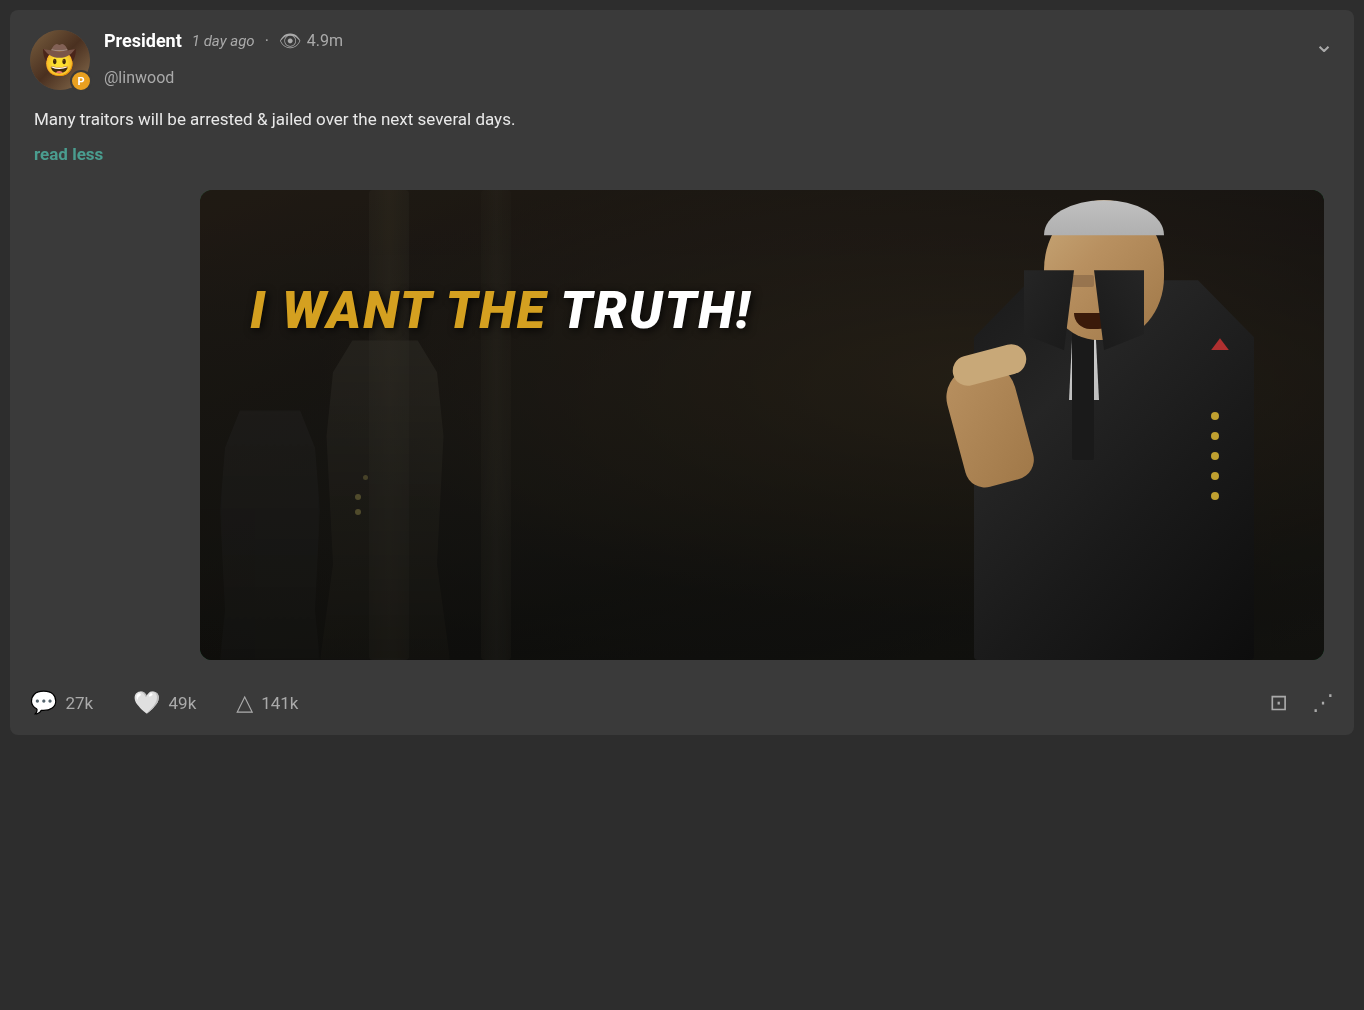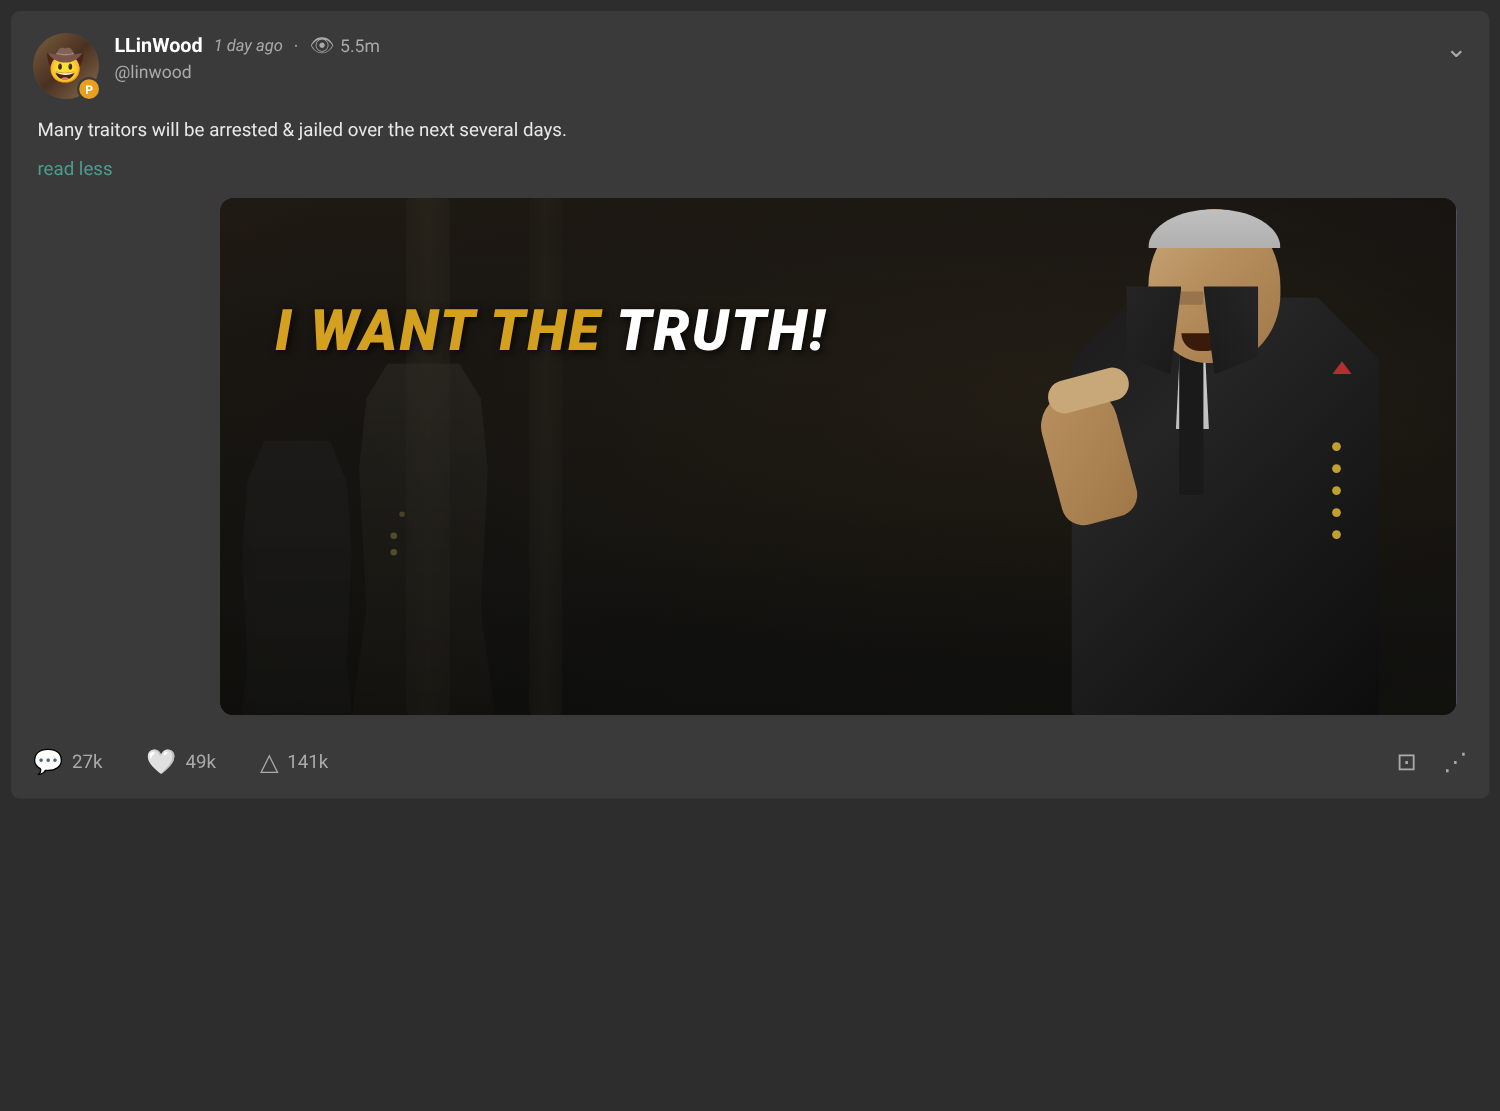--- a/index.html
+++ b/index.html
@@ -98,21 +98,21 @@
     .views-wrapper {
       display: flex;
       align-items: center;
       gap: 5px;
       color: #aaaaaa;
       font-size: 16px;
     }
     .handle {
       font-size: 16px;
       color: #aaaaaa;
-      margin-top: 4px;
+      margin-top: 17px;
     }
     .chevron-down {
       position: absolute;
       top: 20px;
       right: 20px;
       color: #aaaaaa;
       font-size: 24px;
       cursor: pointer;
     }
     .post-body {
@@ -122,29 +122,30 @@
     .post-text {
       font-size: 17px;
       line-height: 1.55;
       color: #e8e8e8;
       margin-bottom: 12px;
     }
     .read-less {
       color: #4a9d8f;
       font-size: 17px;
       cursor: pointer;
-      margin-bottom: 16px;
+      margin-bottom: 26px;
       display: inline-block;
+      font-weight: bold;
     }
     .image-container {
       margin-left: 170px;
       margin-right: 10px;
       border-radius: 12px;
       overflow: hidden;
-      background: #c4b5fd;
+      background: #22c55e;
       position: relative;
       height: 470px;
     }
     .meme-image {
       width: 100%;
       height: 100%;
       background: linear-gradient(
         to bottom,
         #1a1a1a 0%,
         #2a2a2a 30%,
@@ -216,26 +217,26 @@
 
   <div class="header">
     <div class="avatar-wrapper">
       <div class="avatar-circle">
         <div class="avatar-inner"></div>
       </div>
       <div class="parler-badge">P</div>
     </div>
     <div class="header-info">
       <div class="name-row">
-        <span class="username">LLinWood</span>
+        <span class="username">President</span>
         <span class="time-ago">1 day ago</span>
         <span class="dot-separator">·</span>
         <span class="views-wrapper">
           <span style="font-size:18px;">👁</span>
-          <span>5.5m</span>
+          <span>4.9m</span>
         </span>
       </div>
       <div class="handle">@linwood</div>
     </div>
   </div>
 
   <div class="post-body">
     <p class="post-text">Many traitors will be arrested &amp; jailed over the next several days.</p>
     <span class="read-less">read less</span>
   </div>

